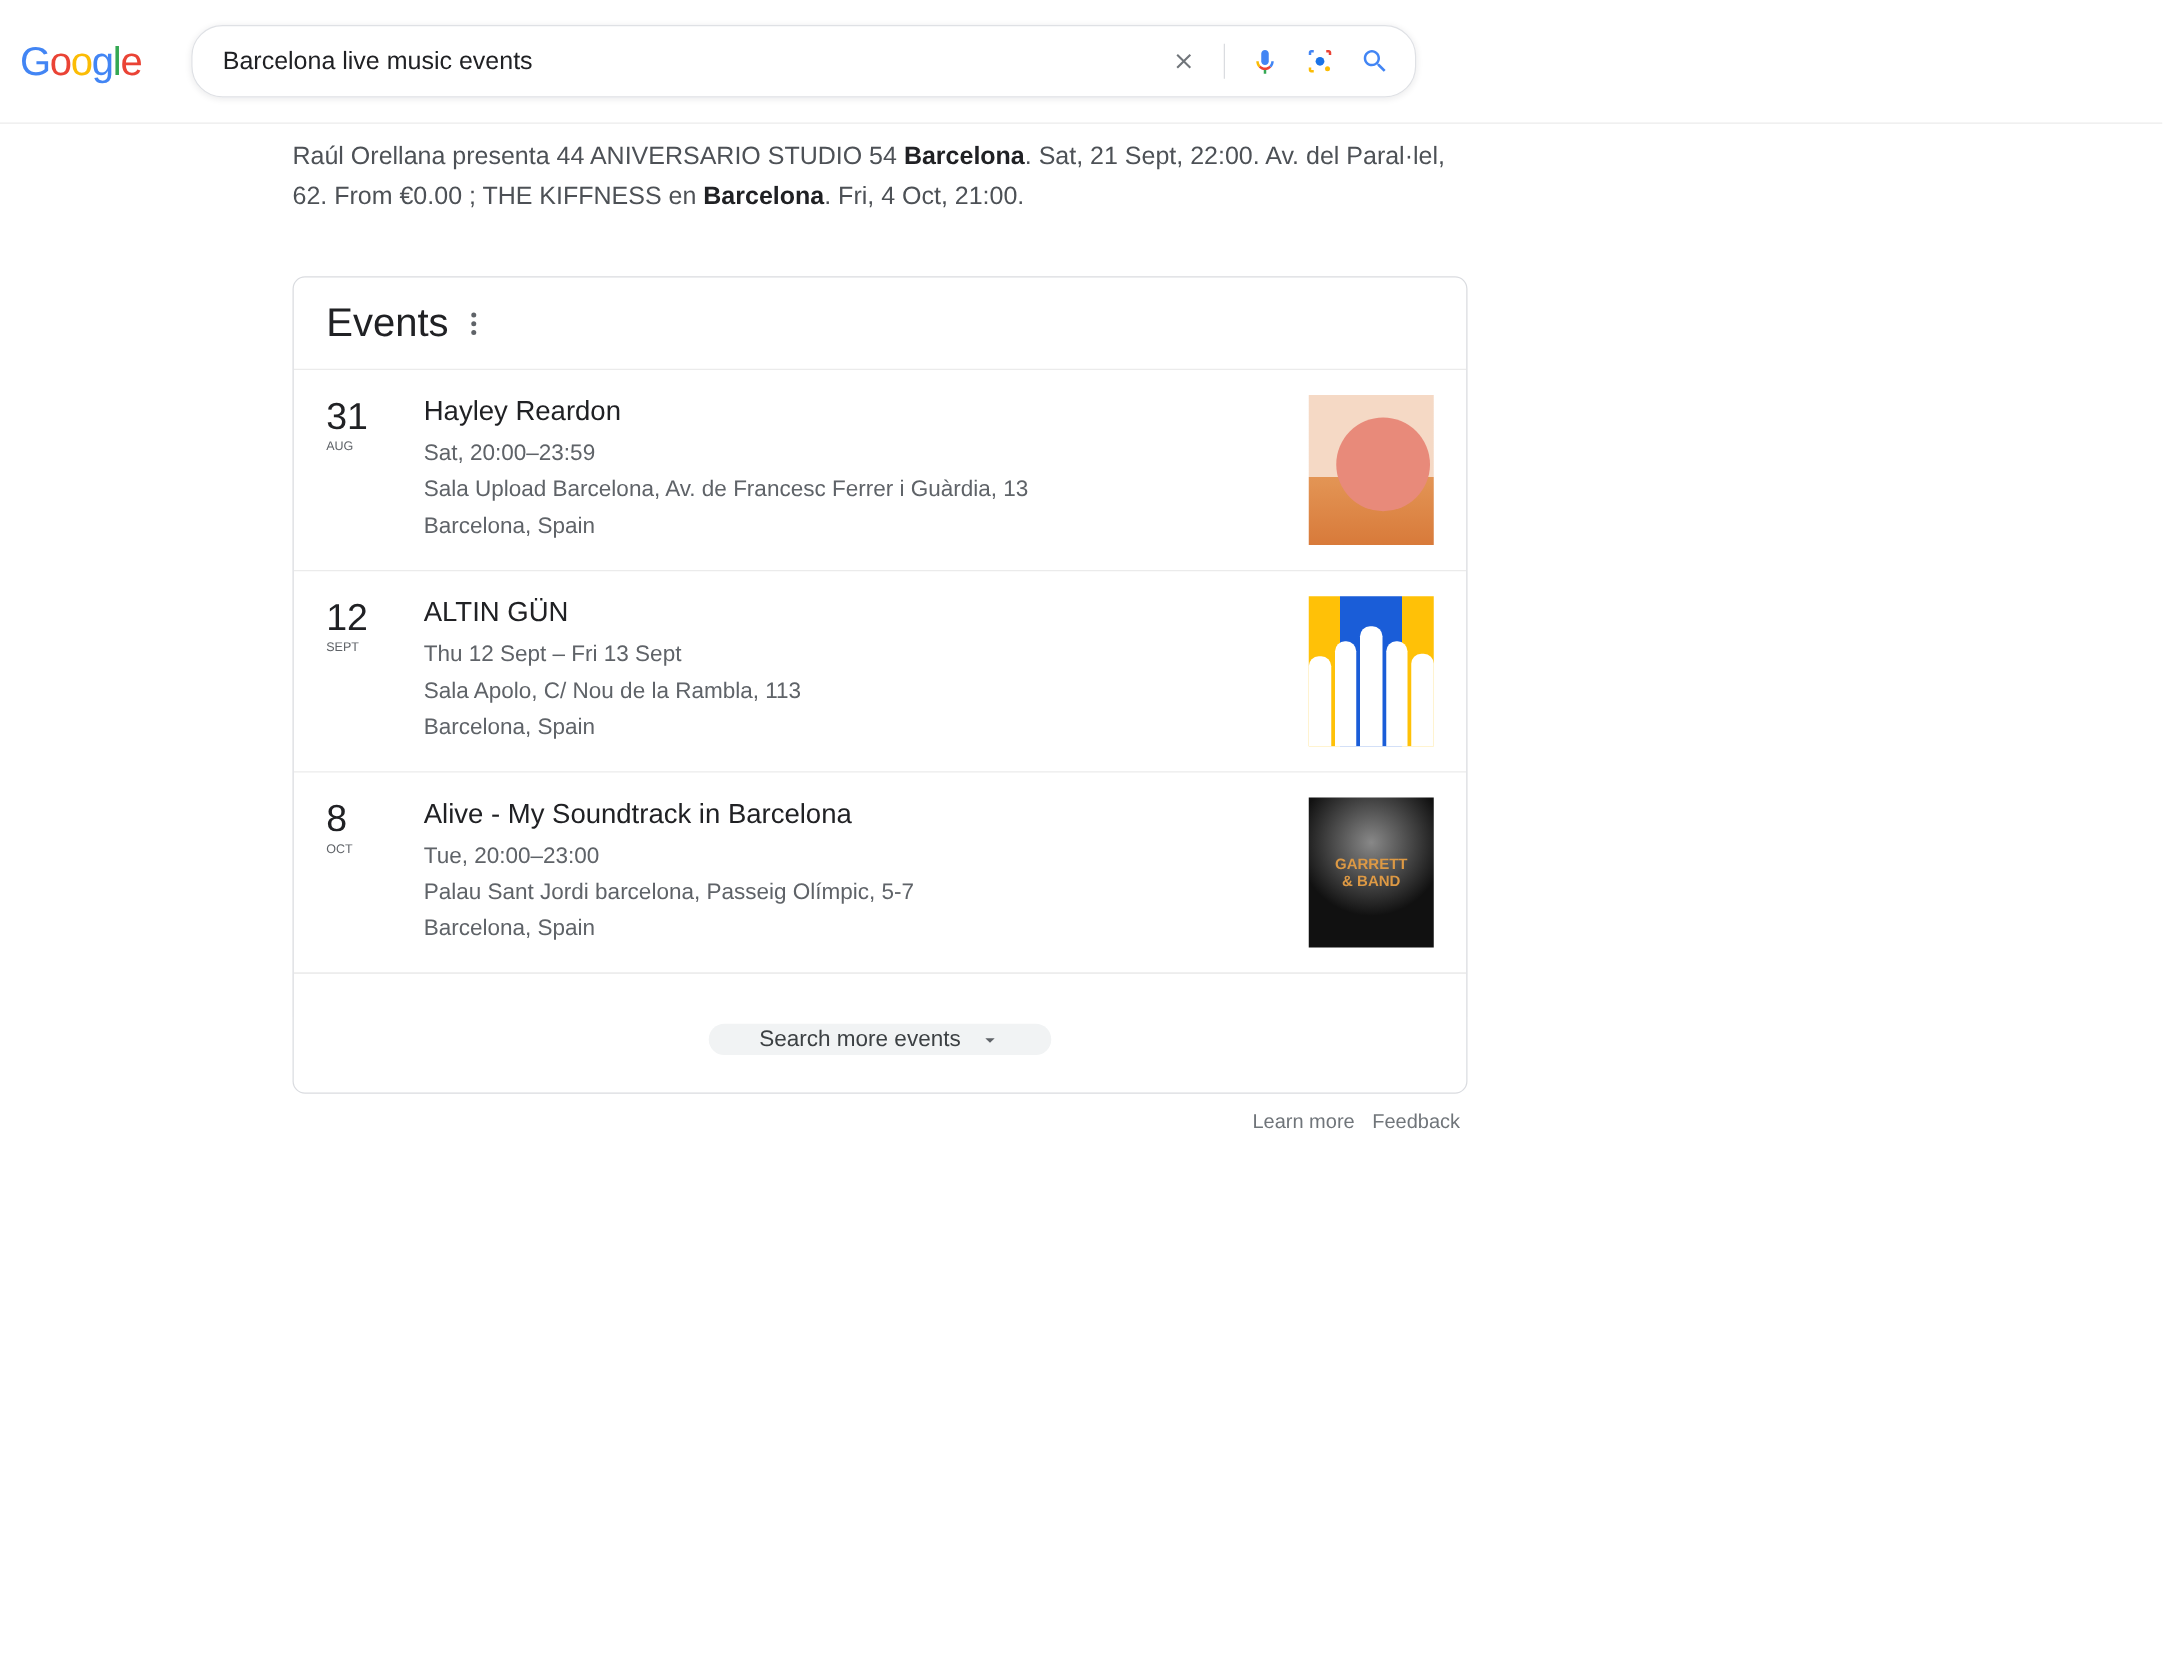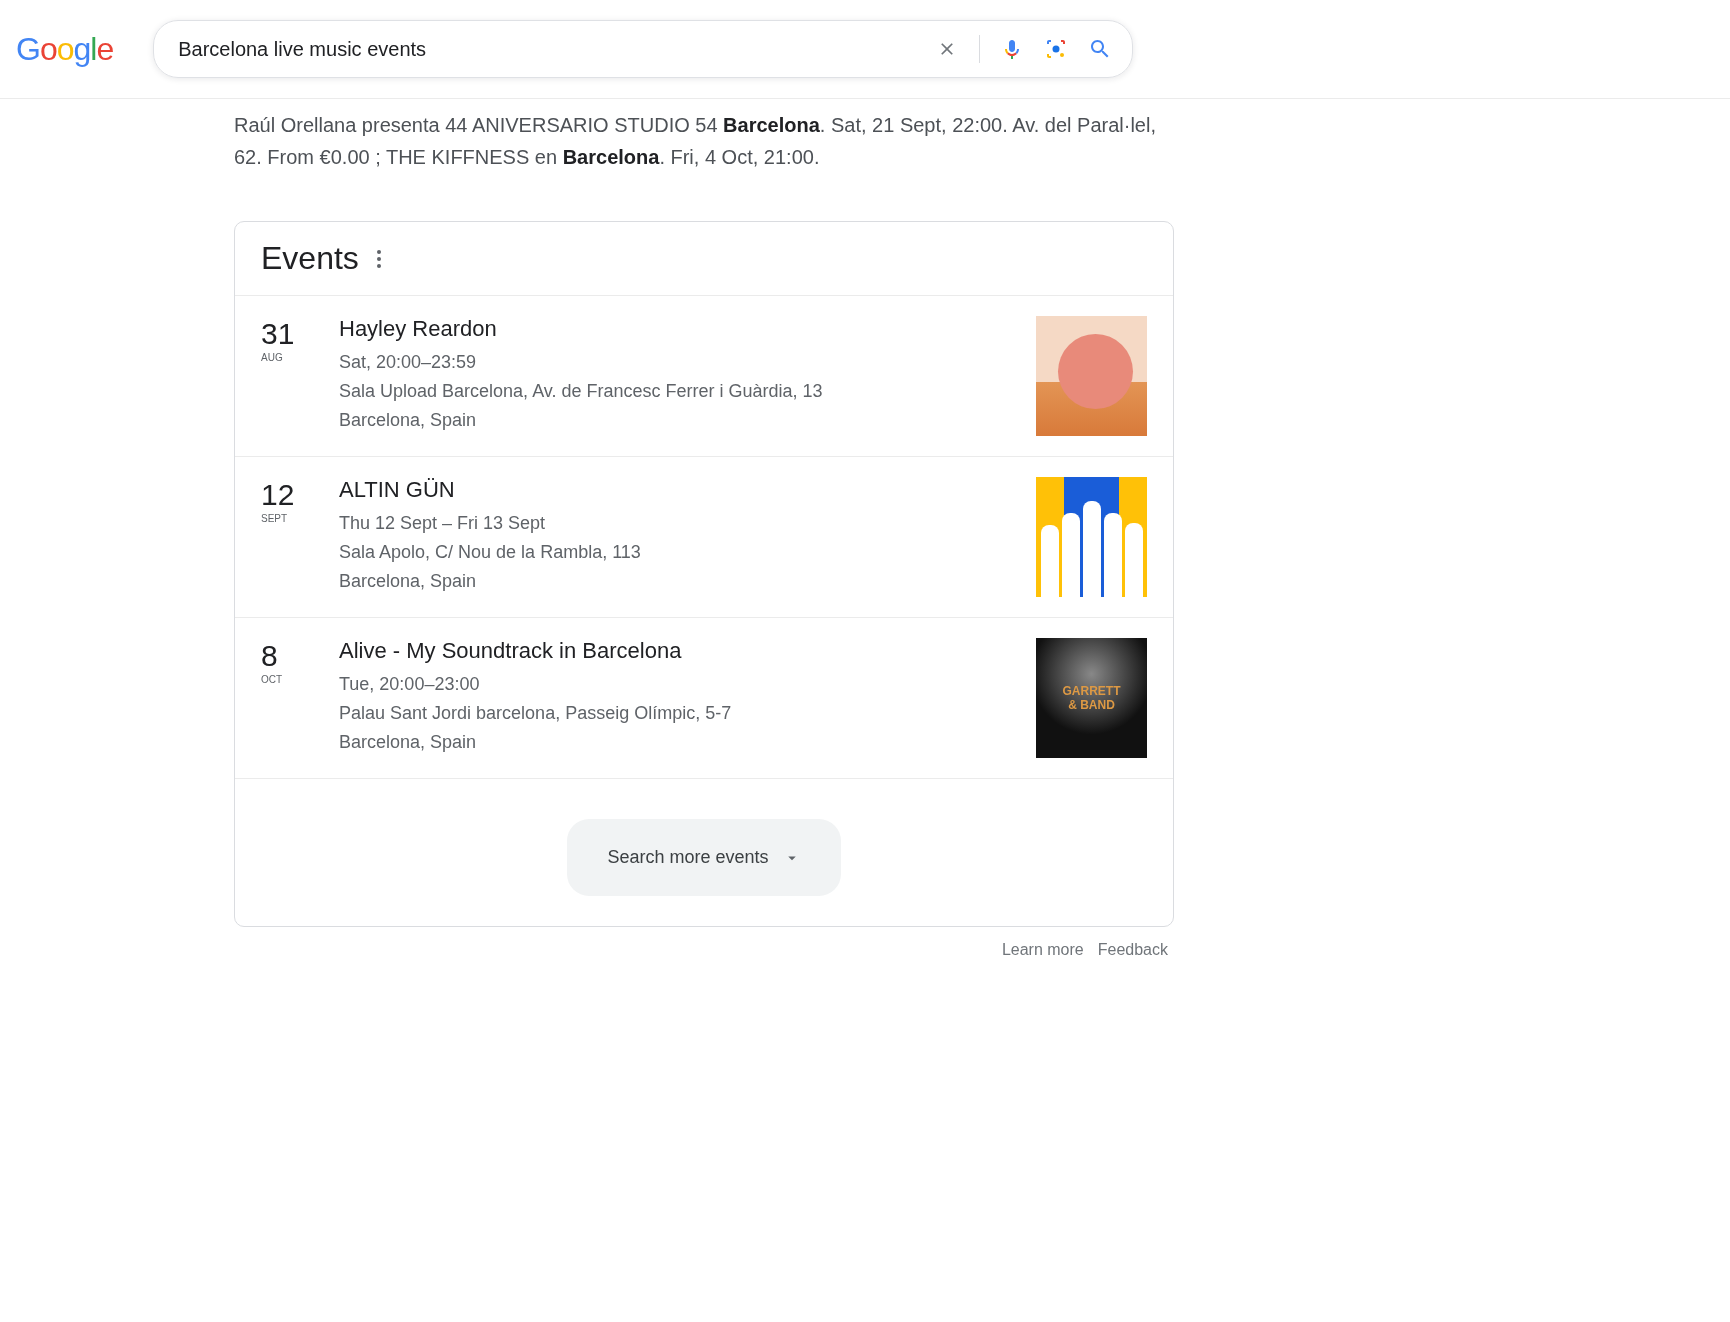--- a/index.html
+++ b/index.html
@@ -119,21 +119,21 @@
       margin-bottom: 6px;
       font-weight: 400;
     }
     .event-detail {
       font-size: 18px;
       color: #5f6368;
       line-height: 1.6;
     }
     
     .event-thumb {
-      width: 111px;
+      width: 100px;
       height: 120px;
       background: #eee;
       flex-shrink: 0;
     }
     .thumb-sunset {
       background: linear-gradient(180deg, #f5d9c5 0%, #f5d9c5 55%, #e39555 55%, #d87a3a 100%);
       position: relative;
     }
     .thumb-sunset::after {
       content: '';
@@ -159,21 +159,21 @@
       padding: 40px 0 30px;
       display: flex;
       justify-content: center;
       border-top: 1px solid #ebebeb;
       margin-top: -1px;
     }
     .search-more-btn {
       background: #f1f3f4;
       border: none;
       border-radius: 22px;
-      padding: 28px 40px;
+      padding: 2px 40px;
       font-size: 18px;
       color: #3c4043;
       display: flex;
       align-items: center;
       gap: 14px;
       cursor: pointer;
     }
     
     .footer-links {
       display: flex;

